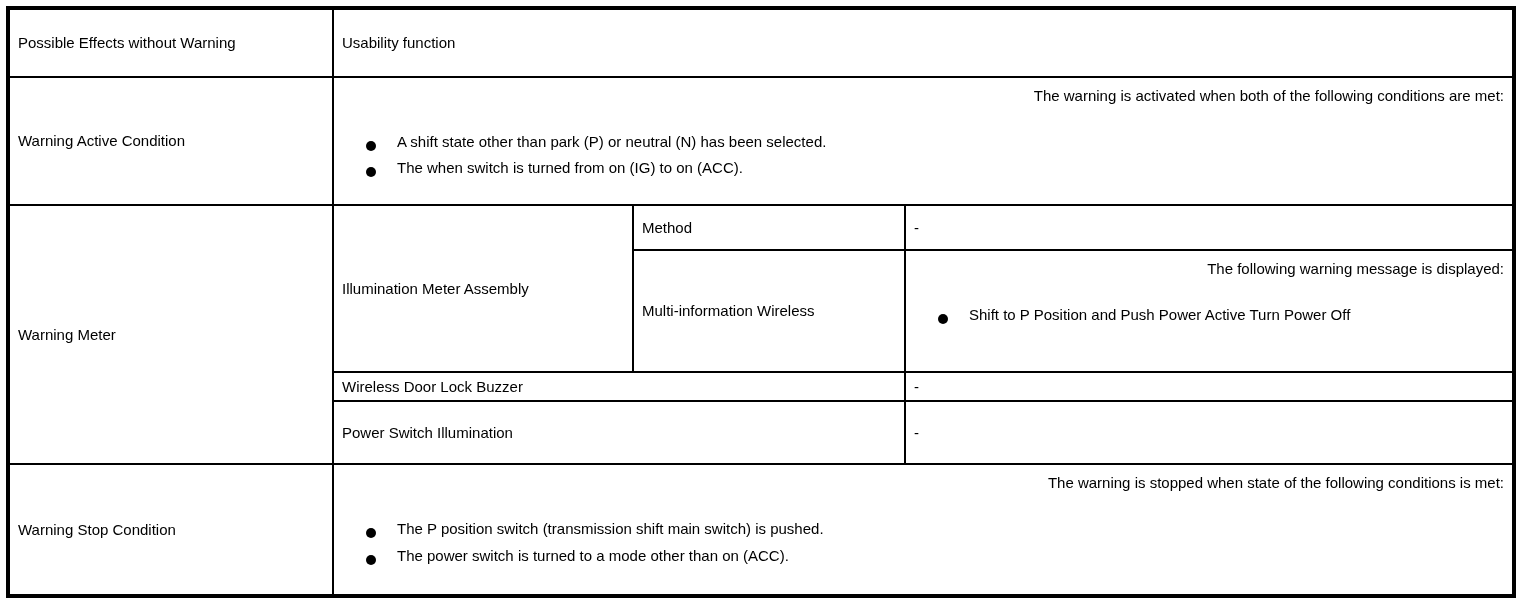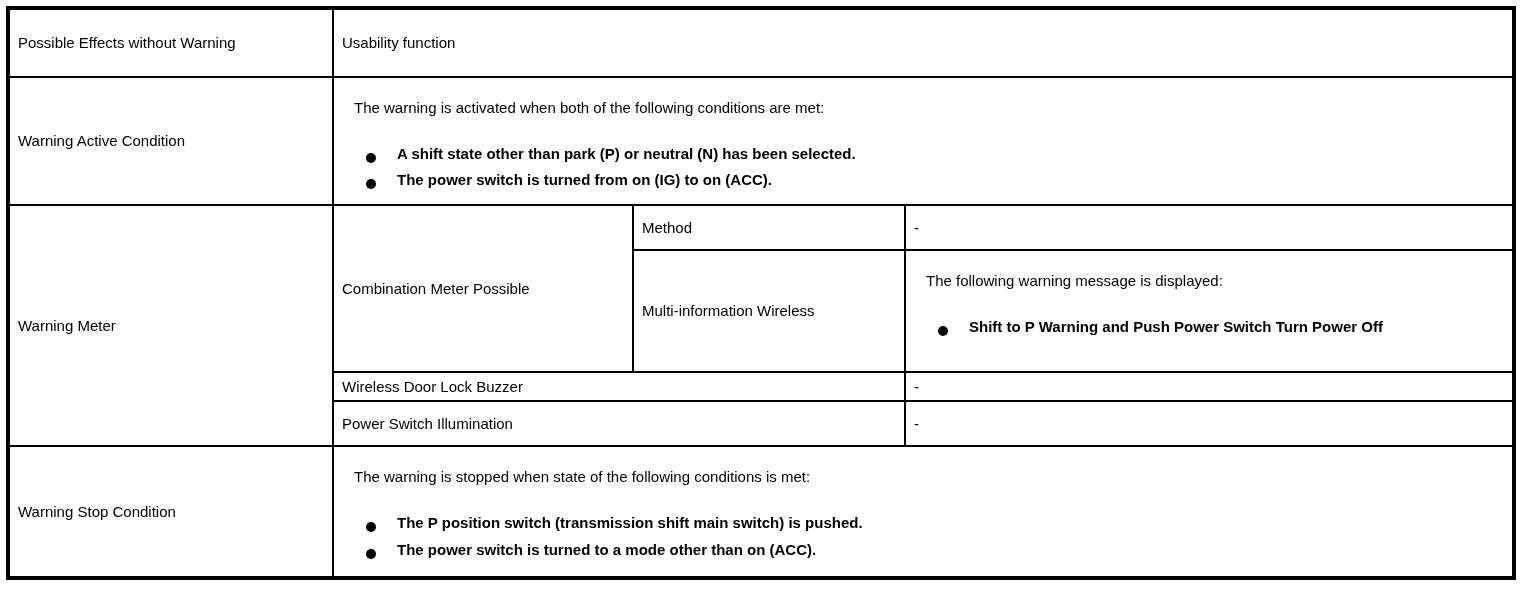--- a/index.html
+++ b/index.html
@@ -41,32 +41,32 @@
   }
   .wrap-narrow {
     display: block;
     max-width: 225px;
   }
   .wrap-mid {
     display: block;
     max-width: 210px;
   }
   p.intro {
-    margin: 12px;
+    margin: 0;
+    text-align: right;
   }
   ul.bullets {
     list-style: none;
     margin: 27px 0 0 0;
     padding: 0 0 0 24px;
   }
   ul.bullets li {
     position: relative;
     padding-left: 31px;
     margin-bottom: 7px;
-    font-weight: bold;
   }
   ul.bullets li .bullet {
     position: absolute;
     left: 0;
     top: 9px;
     width: 10px;
     height: 10px;
     border-radius: 50%;
     background: #000000;
   }
@@ -98,56 +98,56 @@
         <td class="label-cell">Warning Active Condition</td>
         <td class="content-cell" colspan="3">
           <p class="intro">The warning is activated when both of the following conditions are met:</p>
           <ul class="bullets">
             <li>
               <span class="bullet"></span>
               <span>A shift state other than park (P) or neutral (N) has been selected.</span>
             </li>
             <li>
               <span class="bullet"></span>
-              <span>The power switch is turned from on (IG) to on (ACC).</span>
+              <span>The when switch is turned from on (IG) to on (ACC).</span>
             </li>
           </ul>
         </td>
       </tr>
 
       <tr style="height:45px">
         <td class="label-cell" rowspan="4">Warning Meter</td>
         <td class="label-cell" rowspan="2">
-          <span class="wrap-narrow">Combination Meter Possible</span>
+          <span class="wrap-narrow">Illumination Meter Assembly</span>
         </td>
         <td class="label-cell">Method</td>
         <td class="dash-cell">-</td>
       </tr>
 
       <tr style="height:122px">
         <td class="label-cell">
           <span class="wrap-mid">Multi-information Wireless</span>
         </td>
         <td class="content-cell">
           <p class="intro">The following warning message is displayed:</p>
           <ul class="bullets">
             <li>
               <span class="bullet"></span>
-              <span class="msg-text">Shift to P Warning and Push Power Switch Turn Power Off</span>
+              <span class="msg-text">Shift to P Position and Push Power Active Turn Power Off</span>
             </li>
           </ul>
         </td>
       </tr>
 
       <tr style="height:28px">
         <td class="label-cell" colspan="2">Wireless Door Lock Buzzer</td>
         <td class="dash-cell">-</td>
       </tr>
 
-      <tr style="height:45px">
+      <tr style="height:63px">
         <td class="label-cell" colspan="2">Power Switch Illumination</td>
         <td class="dash-cell">-</td>
       </tr>
 
       <tr style="height:132px">
         <td class="label-cell">Warning Stop Condition</td>
         <td class="content-cell" colspan="3">
           <p class="intro">The warning is stopped when state of the following conditions is met:</p>
           <ul class="bullets">
             <li>

